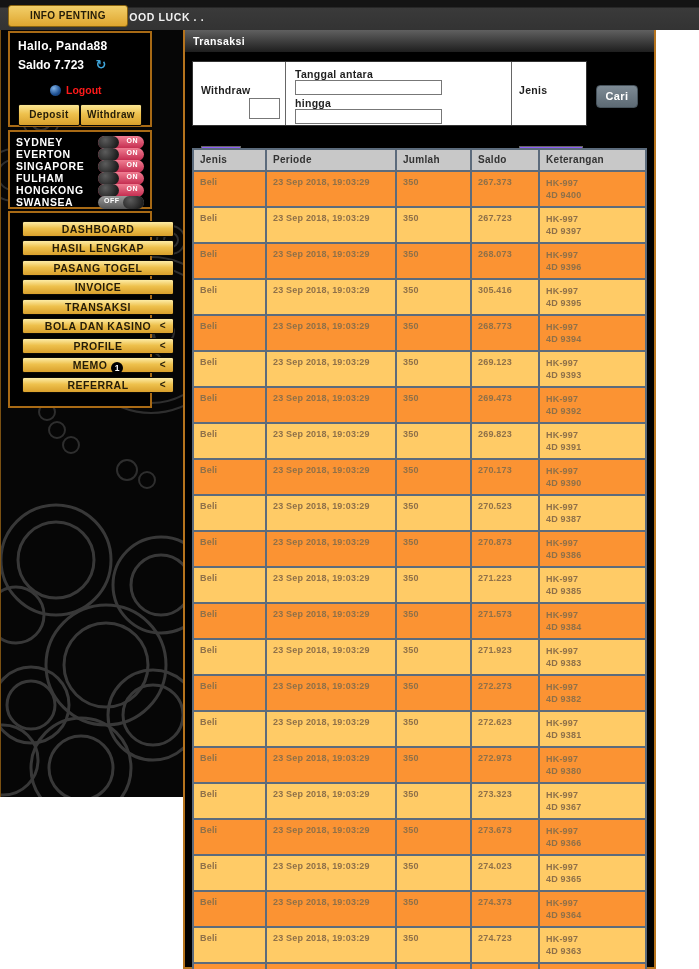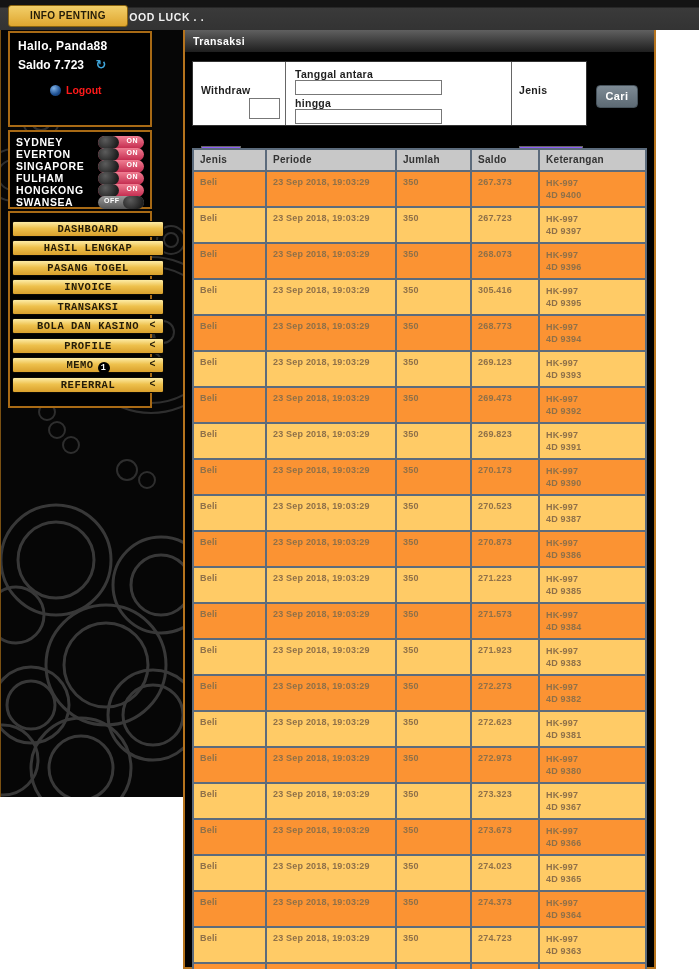--- a/index.html
+++ b/index.html
@@ -43,21 +43,21 @@
   .toggle.on  { background:linear-gradient(#f07e92,#c2284c); }
   .toggle.off { background:linear-gradient(#9a9a9a,#555555); }
   .knob { position:absolute; top:0; width:21px; height:13px; border-radius:7px;
     background:radial-gradient(circle at 35% 30%, #5c5c5c, #1f1f1f 75%); }
   .toggle.on  .knob { left:0; }
   .toggle.off .knob { right:0; }
   .state { position:absolute; top:1px; font-size:7px; font-weight:bold; color:#fff; letter-spacing:.5px; }
   .toggle.on  .state { right:6px; }
   .toggle.off .state { left:6px; }
 
-  #menu-panel { top:211px; height:197px; padding:4px 2px;font-family:Liberation Mono, monospace; }
+  #menu-panel { top:211px; height:197px; padding:4px 12px; }
   .menu-btn { position:relative; width:152px; height:16px; margin:3.5px auto;
     background:linear-gradient(#fdeca6,#eec14d 45%,#d9a02c);
     border:1px solid #0d0a04; border-radius:2px; color:#241c08; font-size:10.5px; font-weight:bold;
     text-align:center; line-height:14px; letter-spacing:.5px; }
   .chev { position:absolute; right:7px; top:0; font-size:10px; color:#241c08; }
   .badge { display:inline-block; width:12px; height:12px; border-radius:50%; background:#000;
     color:#fff; font-size:8.5px; line-height:12px; text-align:center; margin-left:4px; vertical-align:-2px; }
 
   
   #main-panel { position:absolute; left:183px; top:28px; width:473px; height:941px;
@@ -147,20 +147,24 @@
 <div id="user-panel" class="side-panel">
   <div class="greeting">Hallo, Panda88</div>
   <div class="saldo-line">
     <span>Saldo 7.723</span>
     <span class="refresh-ic">↻</span>
   </div>
   <div class="logout-line">
     <span class="logout-ic"></span>
     <span class="logout-link">Logout</span>
   </div>
+  <div class="wallet-btns">
+    <div class="gold-btn">Deposit</div>
+    <div class="gold-btn">Withdraw</div>
+  </div>
 </div>
 
 <div id="markets-panel" class="side-panel">
     <div class="market-row">
       <span class="market-label">SYDNEY</span>
       <span class="toggle on">
         <span class="knob"></span>
         <span class="state">ON</span>
       </span>
     </div>

